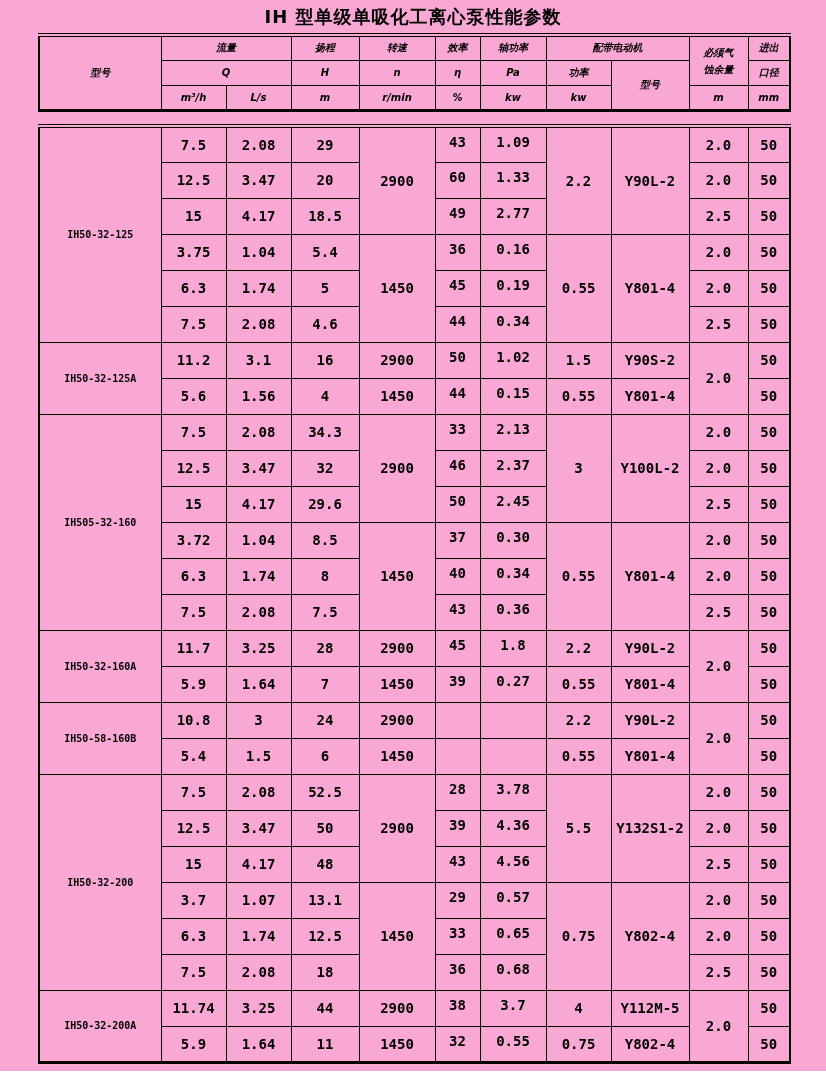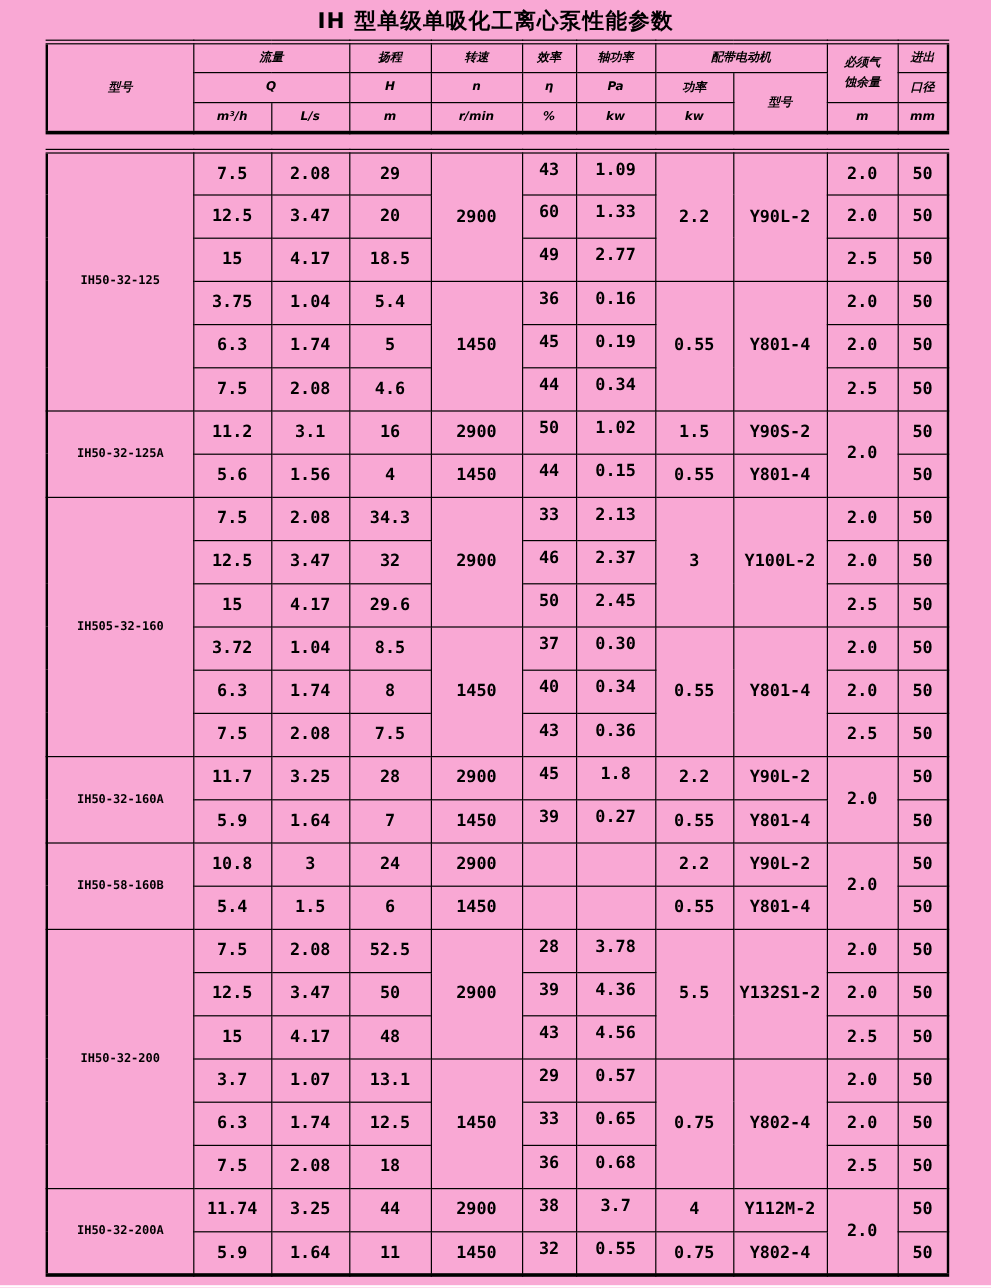--- a/index.html
+++ b/index.html
@@ -400,21 +400,21 @@
         </tr>
         <tr>
           <td class="model-cell" rowspan="2">IH50-32-200A</td>
           <td>11.74</td>
           <td>3.25</td>
           <td>44</td>
           <td>2900</td>
           <td class="raise">38</td>
           <td class="raise">3.7</td>
           <td>4</td>
-          <td>Y112M-2</td>
+          <td>Y112M-5</td>
           <td rowspan="2">2.0</td>
           <td>50</td>
         </tr>
         <tr>
           <td>5.9</td>
           <td>1.64</td>
           <td>11</td>
           <td>1450</td>
           <td class="raise">32</td>
           <td class="raise">0.55</td>

